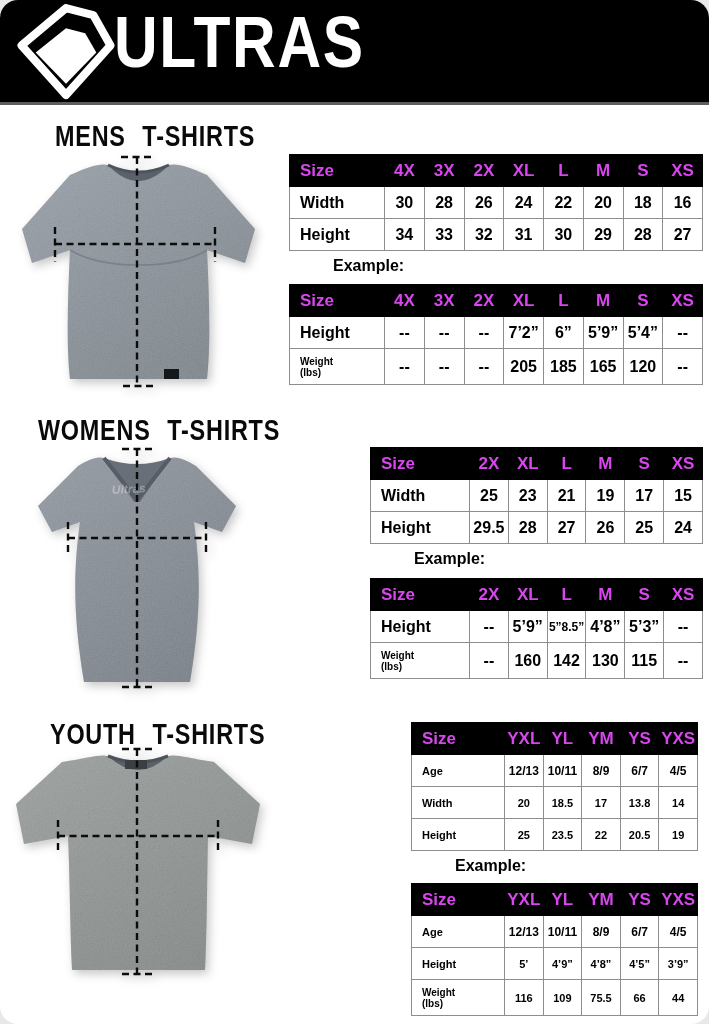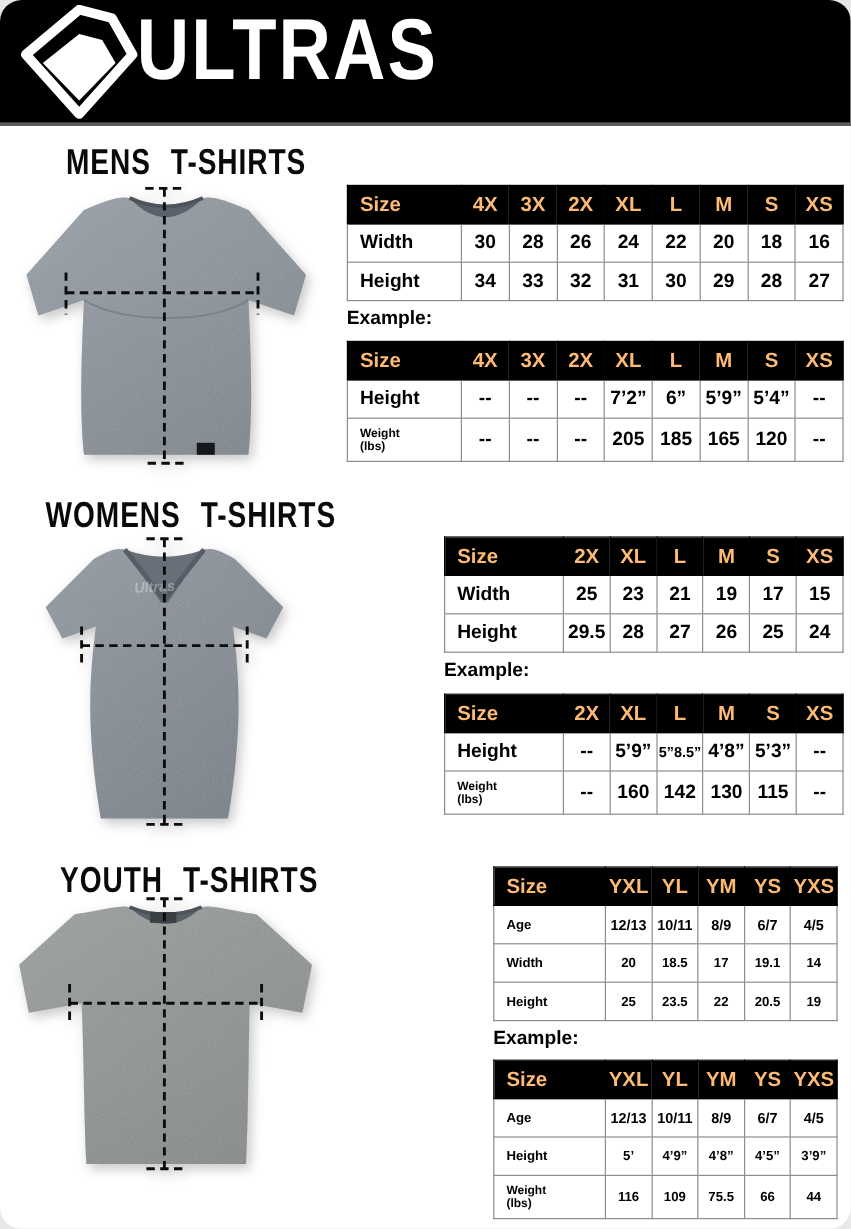--- a/index.html
+++ b/index.html
@@ -27,31 +27,31 @@
   
   .sec-title{
     position:absolute;color:#0a0a0a;font-weight:bold;font-size:30px;line-height:1;
     letter-spacing:1px;word-spacing:12px;white-space:nowrap;
     transform:scaleX(0.78);transform-origin:left top;
   }
   .st-mens{left:55px;top:121px;}
   .st-womens{left:38px;top:415px;}
   .st-youth{left:50px;top:719px;}
   
-  .example{position:absolute;font-weight:bold;font-size:16px;color:#000;}
+  .example{position:absolute;font-weight:bold;font-size:16px;color:#000;margin-left:44px;}
   .ex-m{left:289px;top:257px;}
   .ex-w{left:370px;top:550px;}
   .ex-y{left:411px;top:857px;}
   
   table.tbl{
     position:absolute;border-collapse:collapse;table-layout:fixed;
     background:#fff;font-weight:bold;
   }
   .tbl th{
-    background:#000;color:#fdba74;font-size:17px;text-align:center;
+    background:#000;color:#d946ef;font-size:17px;text-align:center;
     padding:0;border:1px solid #000;
   }
   .tbl th.lbl{text-align:left;padding-left:10px;}
   .tbl td{
     border:1px solid #8d8d8d;color:#000;font-size:16px;text-align:center;padding:0;
   }
   .tbl td.lbl{text-align:left;padding-left:10px;margin-top:40px;}
   .tbl td.lbl.two-line{font-size:10px;line-height:1.1;}
   .tbl td.sm{font-size:12px;}
   .tbl thead tr{height:32px;}
@@ -342,21 +342,21 @@
           <td class="sm">10/11</td>
           <td class="sm">8/9</td>
           <td class="sm">6/7</td>
           <td class="sm">4/5</td>
         </tr>
         <tr>
           <td class="lbl">Width</td>
           <td>20</td>
           <td>18.5</td>
           <td>17</td>
-          <td>19.1</td>
+          <td>13.8</td>
           <td>14</td>
         </tr>
         <tr>
           <td class="lbl">Height</td>
           <td>25</td>
           <td>23.5</td>
           <td>22</td>
           <td>20.5</td>
           <td>19</td>
         </tr>

